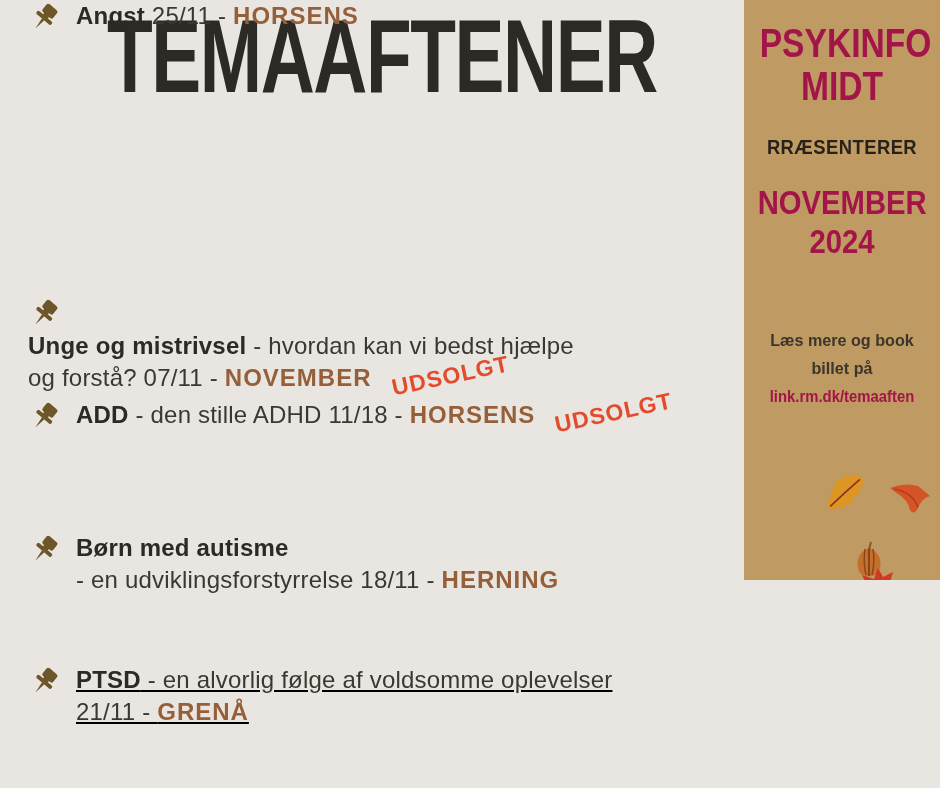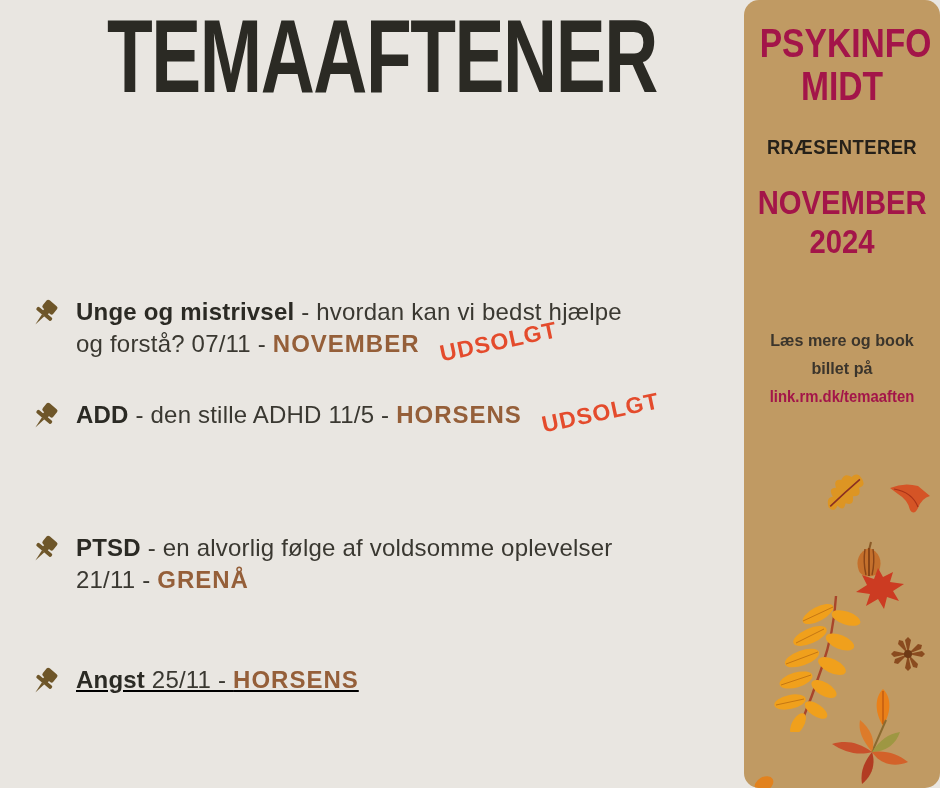--- a/index.html
+++ b/index.html
@@ -38,21 +38,21 @@
   }
 
   .event {
     position: absolute;
     left: 28px;
     display: flex;
     align-items: flex-start;
     width: 690px;
   }
   .event:nth-of-type(1) { top: 146px; }
-  .event:nth-of-type(2) { top: 296px; }
+  .event:nth-of-type(2) { top: 296px; flex-direction: column; }
   .event:nth-of-type(3) { top: 399px; }
   .event:nth-of-type(4) { top: 532px; }
   .event:nth-of-type(5) { top: 664px; text-decoration: underline; }
 
   .pin {
     flex: 0 0 auto;
     width: 34px; height: 34px;
     margin-right: 14px;
     margin-top: 0px;
   }
@@ -76,26 +76,25 @@
     font-size: 23px;
     color: #e44b2c;
     letter-spacing: 1px;
     margin-left: 18px;
     transform: rotate(-12deg) translateY(10px);
     transform-origin: 0 50%;
   }
 
   
   .sidebar {
-    width: 196px; height: 788px;
+    width: 196px; height: 580px;
     background: #c09a63;
     position: relative;
     text-align: center;
     overflow: hidden;
-    border-radius: 15px;
   }
   .brand {
     margin-top: 22px;
     font-size: 40px;
     font-weight: bold;
     line-height: 43px;
     color: #a31549;
     transform: scaleX(0.84);
     transform-origin: 50% 0;
     white-space: nowrap;
@@ -168,23 +167,35 @@
 
     <div class="event">
       <svg class="pin" viewBox="0 0 24 24">
         <g transform="rotate(40 12 12)" fill="#6e5629">
           <rect x="7.2" y="3" width="9.6" height="7.2" rx="1.6"></rect>
           <rect x="9.8" y="9.5" width="4.4" height="2.6"></rect>
           <rect x="5.2" y="11.4" width="13.6" height="2.8" rx="1.2"></rect>
           <path d="M10.9,14 L12,22.6 L13.1,14 Z"></path>
         </g>
       </svg>
-      <p class="event-text"><span class="ev-title">ADD</span><span class="ev-rest"> - den stille ADHD 11/5 - </span><span class="ev-city">HORSENS</span><span class="udsolgt">UDSOLGT</span></p>
-    </div>
-
+      <p class="event-text"><span class="ev-title">ADD</span><span class="ev-rest"> - den stille ADHD 11/18 - </span><span class="ev-city">HORSENS</span><span class="udsolgt">UDSOLGT</span></p>
+    </div>
+
+    <div class="event">
+      <svg class="pin" viewBox="0 0 24 24">
+        <g transform="rotate(40 12 12)" fill="#6e5629">
+          <rect x="7.2" y="3" width="9.6" height="7.2" rx="1.6"></rect>
+          <rect x="9.8" y="9.5" width="4.4" height="2.6"></rect>
+          <rect x="5.2" y="11.4" width="13.6" height="2.8" rx="1.2"></rect>
+          <path d="M10.9,14 L12,22.6 L13.1,14 Z"></path>
+        </g>
+      </svg>
+      <p class="event-text"><span class="ev-title">Børn med autisme</span><span class="ev-rest">
+- en udviklingsforstyrrelse 18/11 - </span><span class="ev-city">HERNING</span></p>
+    </div>
 
     <div class="event">
       <svg class="pin" viewBox="0 0 24 24">
         <g transform="rotate(40 12 12)" fill="#6e5629">
           <rect x="7.2" y="3" width="9.6" height="7.2" rx="1.6"></rect>
           <rect x="9.8" y="9.5" width="4.4" height="2.6"></rect>
           <rect x="5.2" y="11.4" width="13.6" height="2.8" rx="1.2"></rect>
           <path d="M10.9,14 L12,22.6 L13.1,14 Z"></path>
         </g>
       </svg>

